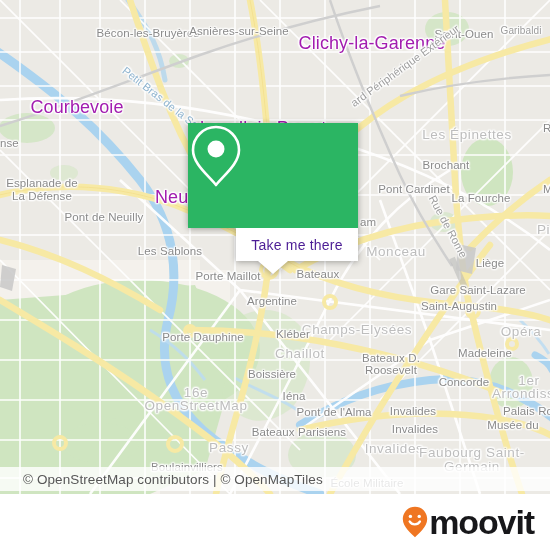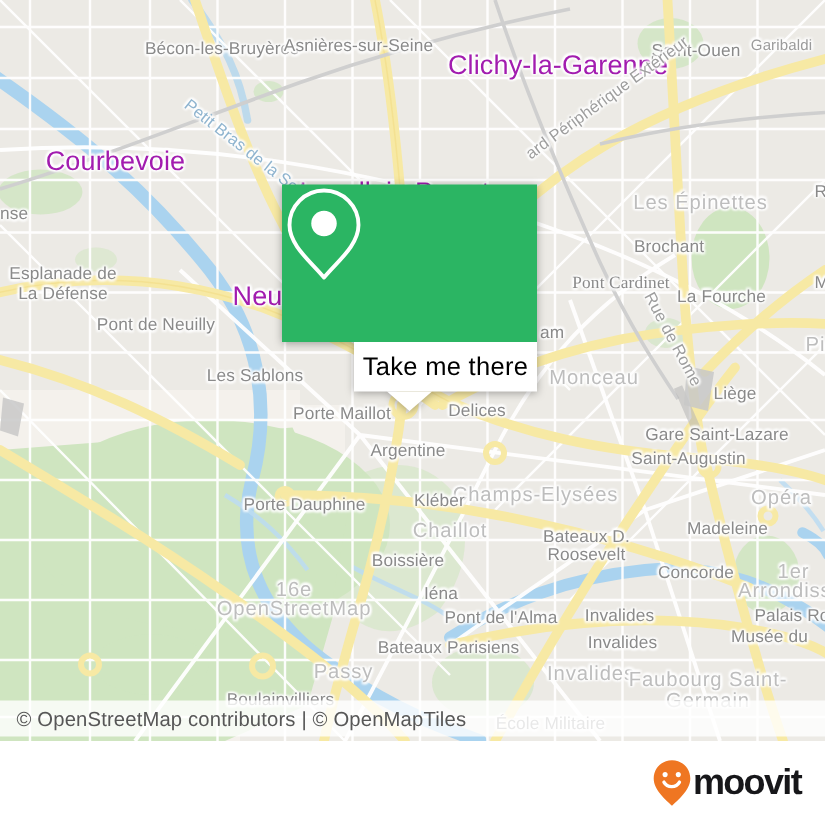--- a/index.html
+++ b/index.html
@@ -39,55 +39,55 @@
     position:absolute;left:188px;top:123px;width:170px;
     filter:drop-shadow(0 1px 3px rgba(0,0,0,.33));
   }
   #popup-top{
     height:105px;background:#2bb563;
     display:flex;align-items:center;justify-content:center;
   }
   #popup-bottom{
     height:33px;background:#ffffff;
     display:flex;align-items:center;justify-content:center;
-    font-size:17px;color:#000000;letter-spacing:.2px;margin-left:48px;
+    font-size:14px;color:#4c1d95;letter-spacing:.2px;margin-left:48px;
   }
   #popup-tail{
     position:absolute;left:50%;top:138px;transform:translateX(-50%);
     width:0;height:0;
     border-left:15px solid transparent;
     border-right:15px solid transparent;
     border-top:13px solid #ffffff;
   }
 
   
   #attrib{
     position:absolute;left:0;top:467px;width:550px;height:24px;
     background:rgba(255,255,255,.80);
     display:flex;align-items:center;
     font-size:13.5px;color:#575757;
     letter-spacing:.1px;
   }
-  #attrib span{padding-left:11px;}
+  #attrib span{padding-left:23px;}
 
   
   #bottombar{
     position:absolute;left:0;top:494px;width:550px;height:56px;
     background:#ffffff;
   }
   #poi-title{
     position:absolute;left:21px;top:50%;transform:translateY(-50%);
     font-size:16.5px;color:#3a3a3a;white-space:nowrap;letter-spacing:.1px;
   }
   #logo{
     position:absolute;right:16px;top:50%;transform:translateY(-50%);
     display:flex;align-items:center;gap:1px;
   }
   #logo-word{
-    font-size:24px;font-weight:bold;color:#17171a;letter-spacing:-1.1px;
+    font-size:34px;font-weight:bold;color:#17171a;letter-spacing:-1.1px;
     line-height:1;
   }
 </style>
 </head>
 <body>
 
 <div id="app">
 
   <div id="map">
     <svg width="550" height="494" viewBox="0 0 550 494">
@@ -205,35 +205,35 @@
         <div class="maplabel lbl-place lbl-center" style="left: 148px; top: 27px;">Bécon-les-Bruyères</div>
         <div class="maplabel lbl-place lbl-center" style="left: 239px; top: 25px;">Asnières-sur-Seine</div>
         <div class="maplabel lbl-city-big lbl-center" style="left: 372px; top: 33px;">Clichy-la-Garenne</div>
         <div class="maplabel lbl-place lbl-center" style="left: 464px; top: 28px;">Saint-Ouen</div>
         <div class="maplabel lbl-small lbl-center" style="left: 521px; top: 25px;">Garibaldi</div>
         <div class="maplabel lbl-city-big lbl-center" style="left: 77px; top: 97px;">Courbevoie</div>
         <div class="maplabel lbl-city-big lbl-center" style="left: 263px; top: 118px;">Levallois-Perret</div>
         <div class="maplabel lbl-district lbl-center" style="left: 467px; top: 127px;">Les Épinettes</div>
         <div class="maplabel lbl-place" style="left: 543px; top: 122px;">R</div>
         <div class="maplabel lbl-place lbl-center" style="left: 446px; top: 159px;">Brochant</div>
-        <div class="maplabel lbl-place lbl-center" style="left: 414px; top: 183px; font-family: Liberation Serif, serif;">Pont Cardinet</div>
+        <div class="maplabel lbl-place lbl-center" style="left: 414px; top: 183px;">Pont Cardinet</div>
         <div class="maplabel lbl-place lbl-center" style="left: 481px; top: 192px;">La Fourche</div>
         <div class="maplabel lbl-place" style="left: 543px; top: 183px;">M</div>
         <div class="maplabel lbl-place" style="left: 0px; top: 137px;">nse</div>
         <div class="maplabel lbl-place lbl-center" style="left: 42px; top: 177px;">Esplanade de</div>
         <div class="maplabel lbl-place lbl-center" style="left: 42px; top: 190px;">La Défense</div>
         <div class="maplabel lbl-city-big" style="left: 155px; top: 187px;">Neuilly-sur-Se</div>
         <div class="maplabel lbl-place lbl-center" style="left: 104px; top: 211px;">Pont de Neuilly</div>
         <div class="maplabel lbl-place lbl-center" style="left: 170px; top: 245px;">Les Sablons</div>
         <div class="maplabel lbl-place" style="left: 360px; top: 216px;">am</div>
         <div class="maplabel lbl-district lbl-center" style="left: 396px; top: 244px;">Monceau</div>
         <div class="maplabel lbl-district" style="left: 537px; top: 222px;">Piga</div>
         <div class="maplabel lbl-place lbl-center" style="left: 490px; top: 257px;">Liège</div>
         <div class="maplabel lbl-place lbl-center" style="left: 228px; top: 270px;">Porte Maillot</div>
-        <div class="maplabel lbl-place lbl-center" style="left: 318px; top: 268px;">Delices</div>
+        <div class="maplabel lbl-place lbl-center" style="left: 318px; top: 268px;">Bateaux</div>
         <div class="maplabel lbl-place lbl-center" style="left: 478px; top: 284px;">Gare Saint-Lazare</div>
         <div class="maplabel lbl-place lbl-center" style="left: 272px; top: 295px;">Argentine</div>
         <div class="maplabel lbl-place lbl-center" style="left: 459px; top: 300px;">Saint-Augustin</div>
         <div class="maplabel lbl-district lbl-center" style="left: 521px; top: 324px;">Opéra</div>
         <div class="maplabel lbl-district lbl-center" style="left: 357px; top: 322px;">Champs-Elysées</div>
         <div class="maplabel lbl-place lbl-center" style="left: 203px; top: 331px;">Porte Dauphine</div>
         <div class="maplabel lbl-place lbl-center" style="left: 293px; top: 328px;">Kléber</div>
         <div class="maplabel lbl-district lbl-center" style="left: 300px; top: 346px;">Chaillot</div>
         <div class="maplabel lbl-place lbl-center" style="left: 485px; top: 347px;">Madeleine</div>
         <div class="maplabel lbl-place lbl-center" style="left: 272px; top: 368px;">Boissière</div>

